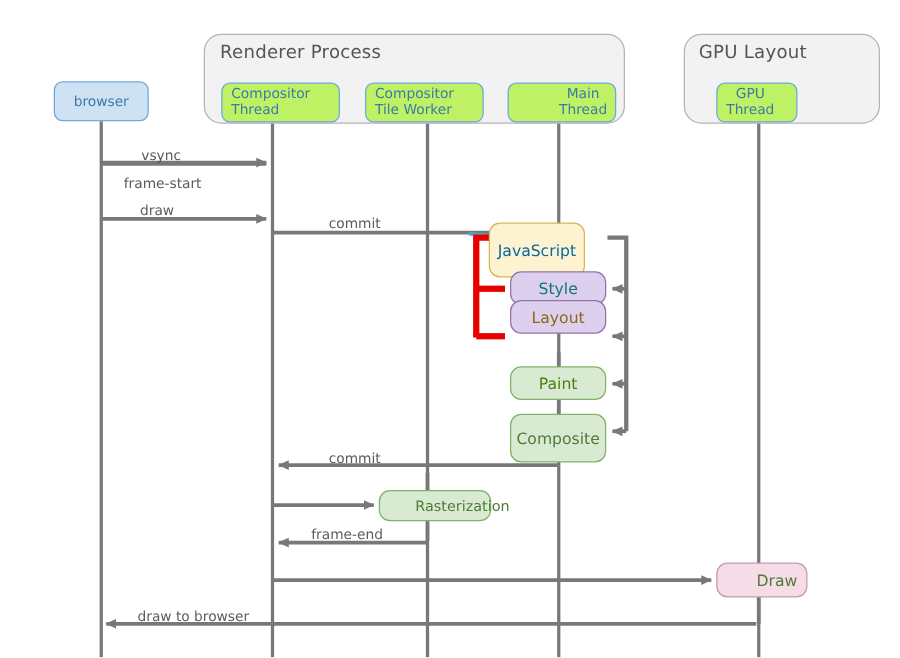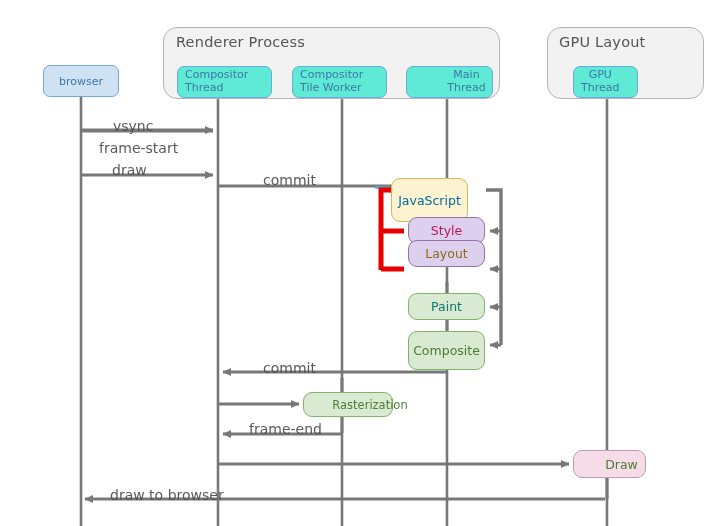--- a/index.html
+++ b/index.html
@@ -31,21 +31,21 @@
   }
   .proc-title {
     position: absolute;
     color: #555555;
     font-size: 14.5px;
     letter-spacing: .2px;
     white-space: nowrap;
   }
   .lane-box {
     position: absolute;
-    background: #5eead4;
+    background: #bef264;
     border: 1.5px solid #6fa8dc;
     border-radius: 7px;
     box-sizing: border-box;
     color: #3c78a8;
     font-size: 11px;
     line-height: 1.18;
     display: flex;
     align-items: center;
     justify-content: center;
     text-align: center;
@@ -76,21 +76,21 @@
     display: flex;
     align-items: center;
     justify-content: center;
     font-size: 12.5px;
     text-align: center;
     white-space: nowrap;
   }
   .msg-label {
     position: absolute;
     color: #4d4d4d;
-    font-size: 14px;
+    font-size: 11px;
     white-space: nowrap;
     filter: blur(0.45px);
     opacity: .92;
   }
 </style>
 </head>
 <body>
 
 <div id="stage">
 
@@ -191,27 +191,27 @@
 
   <div class="lane-box left-align" style="left:573px; top:66px; width:65px; height:32px;text-align:center;">
     <span style="white-space:pre-line;">GPU
 Thread</span>
   </div>
 
   <div class="stage-box" style="left:391px; top:178px; width:77px; height:44px;
               background:#fdf3d0; border:1.6px solid #d6b656; color:#0369a1;">JavaScript</div>
 
   <div class="stage-box" style="left:408px; top:217px; width:77px; height:27px;
-              background:#ddd0ee; border:1.6px solid #9673a6; color:#be185d;">Style</div>
+              background:#ddd0ee; border:1.6px solid #9673a6; color:#0f766e;">Style</div>
 
   <div class="stage-box" style="left:408px; top:240px; width:77px; height:27px;
               background:#ddd0ee; border:1.6px solid #9673a6; color:#8b6a17;">Layout</div>
 
   <div class="stage-box" style="left:408px; top:293px; width:77px; height:27px;
-              background:#d9ead3; border:1.6px solid #82b366; color:#0f766e;">Paint</div>
+              background:#d9ead3; border:1.6px solid #82b366; color:#4d7c0f;">Paint</div>
 
   <div class="stage-box" style="left:408px; top:331px; width:77px; height:39px;
               background:#d9ead3; border:1.6px solid #82b366; color:#4f7a38;">Composite</div>
 
   <div class="stage-box" style="left:303px; top:392px; width:90px; height:25px; font-size:11.5px;
               background:#d9ead3; border:1.6px solid #82b366; color:#4f7a38;padding-left:44px;">Rasterization</div>
 
   <div class="stage-box" style="left:573px; top:450px; width:73px; height:28px;
               background:#f5dce7; border:1.6px solid #c49ab3; color:#4f7a38;padding-left:24px;">Draw</div>
 

